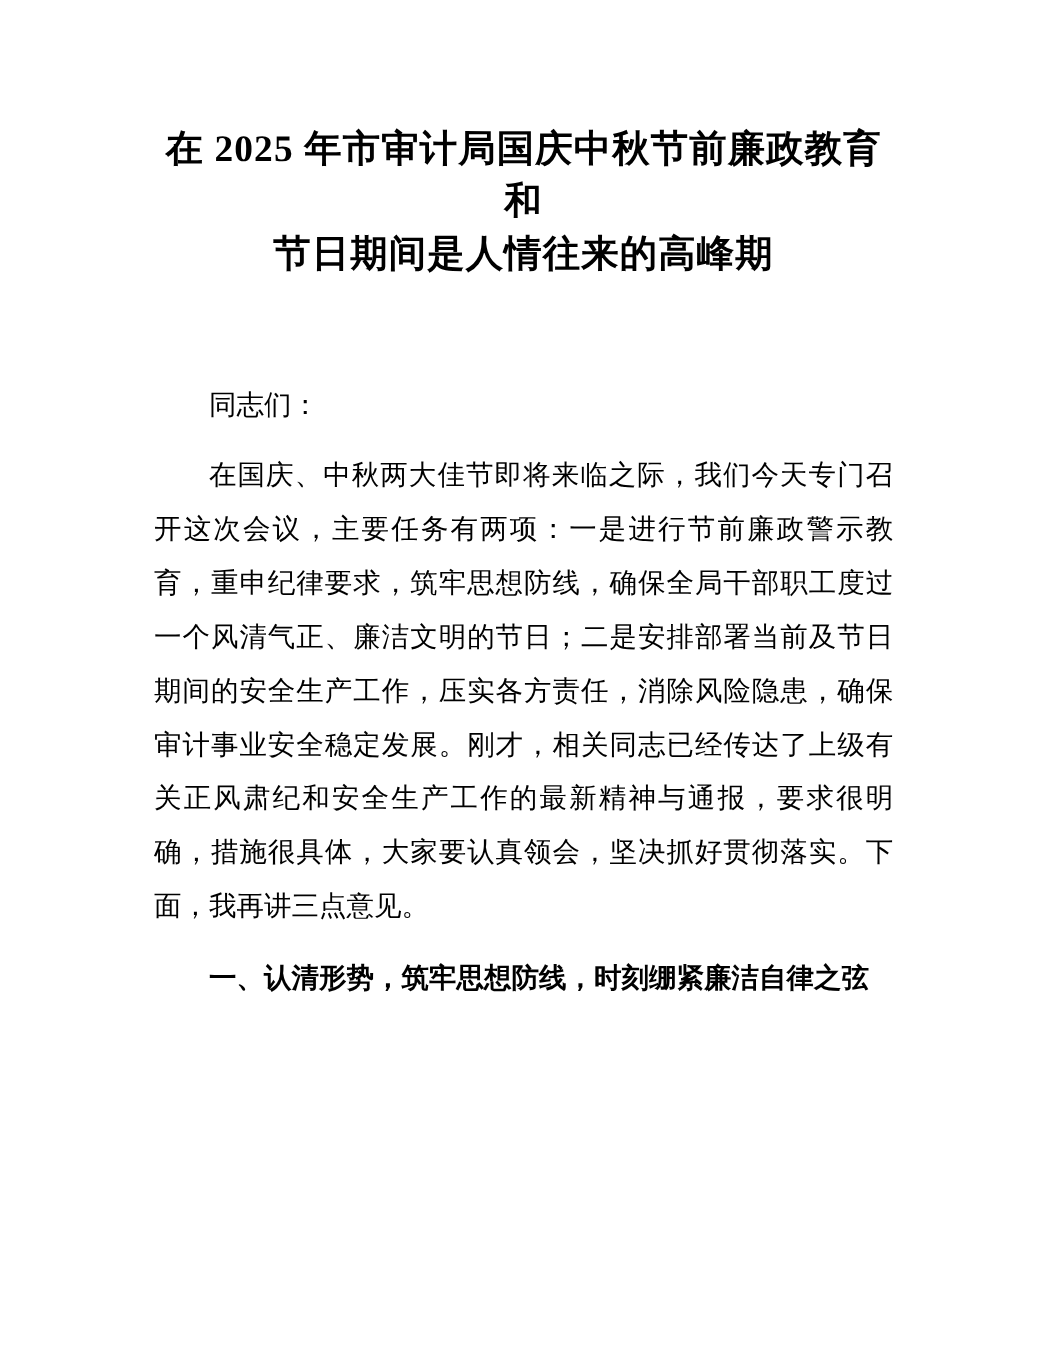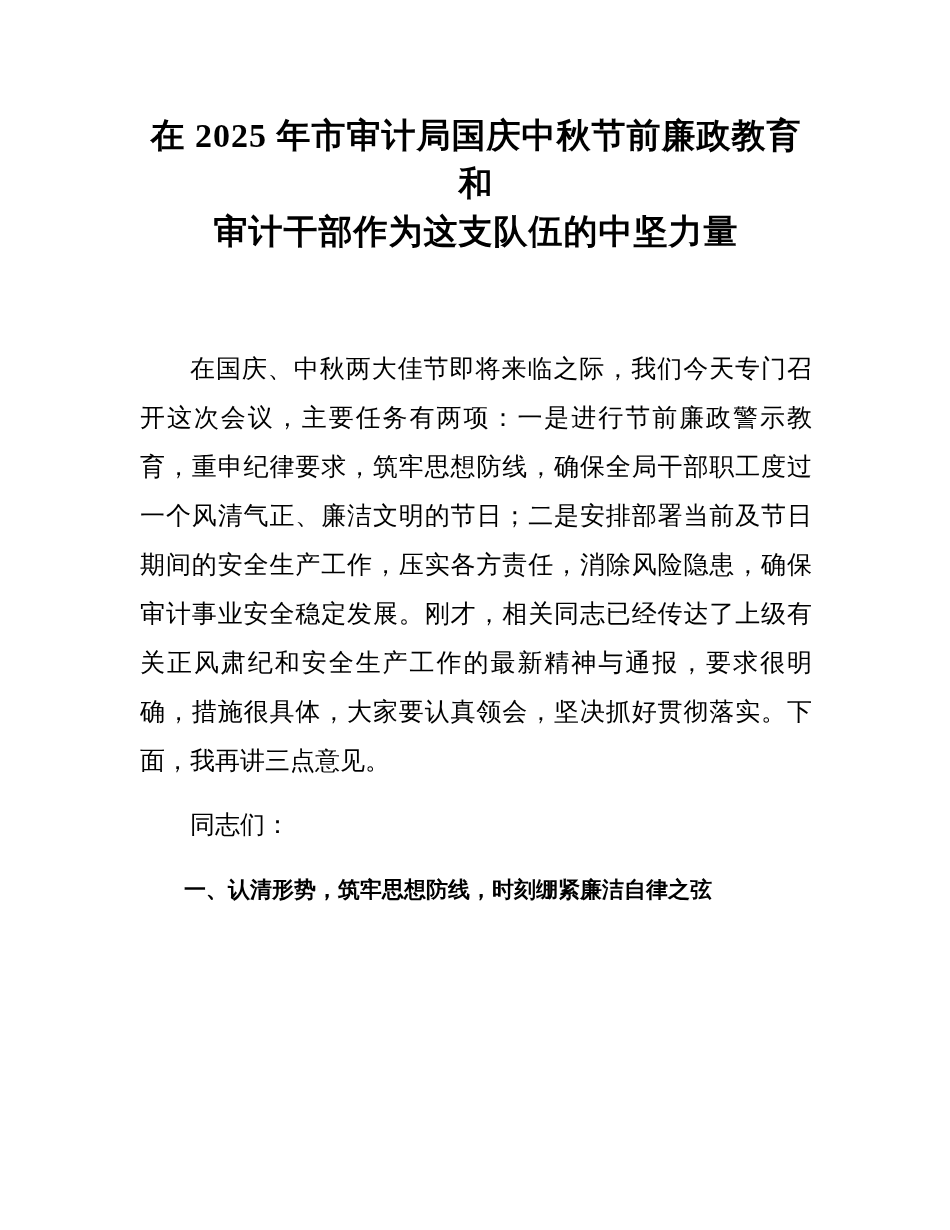--- a/index.html
+++ b/index.html
@@ -35,34 +35,34 @@
     text-align: justify;
     text-indent: 2em;
     word-break: break-all;
   }
   .salutation {
     text-align: left;
   }
   .heading {
     margin: 16px 0 12px 0;
     font-family: "Liberation Sans", "DejaVu Sans", sans-serif;
-    font-size: 22px;
+    font-size: 25px;
     line-height: 49px;
     font-weight: 700;
     text-indent: 2em;
   }
 </style>
 </head>
 <body>
 
 <div class="page">
   <h1 class="title">
     <div>在 2025 年市审计局国庆中秋节前廉政教育和</div>
-    <div>审计干部作为这支队伍的中坚力量</div>
+    <div>节日期间是人情往来的高峰期</div>
   </h1>
 
+  <p class="para salutation">同志们：</p>
+
   <p class="para">在国庆、中秋两大佳节即将来临之际，我们今天专门召开这次会议，主要任务有两项：一是进行节前廉政警示教育，重申纪律要求，筑牢思想防线，确保全局干部职工度过一个风清气正、廉洁文明的节日；二是安排部署当前及节日期间的安全生产工作，压实各方责任，消除风险隐患，确保审计事业安全稳定发展。刚才，相关同志已经传达了上级有关正风肃纪和安全生产工作的最新精神与通报，要求很明确，措施很具体，大家要认真领会，坚决抓好贯彻落实。下面，我再讲三点意见。</p>
-
-  <p class="para salutation">同志们：</p>
 
   <h2 class="heading">一、认清形势，筑牢思想防线，时刻绷紧廉洁自律之弦</h2>
 
 </div>
 
 </body></html>

